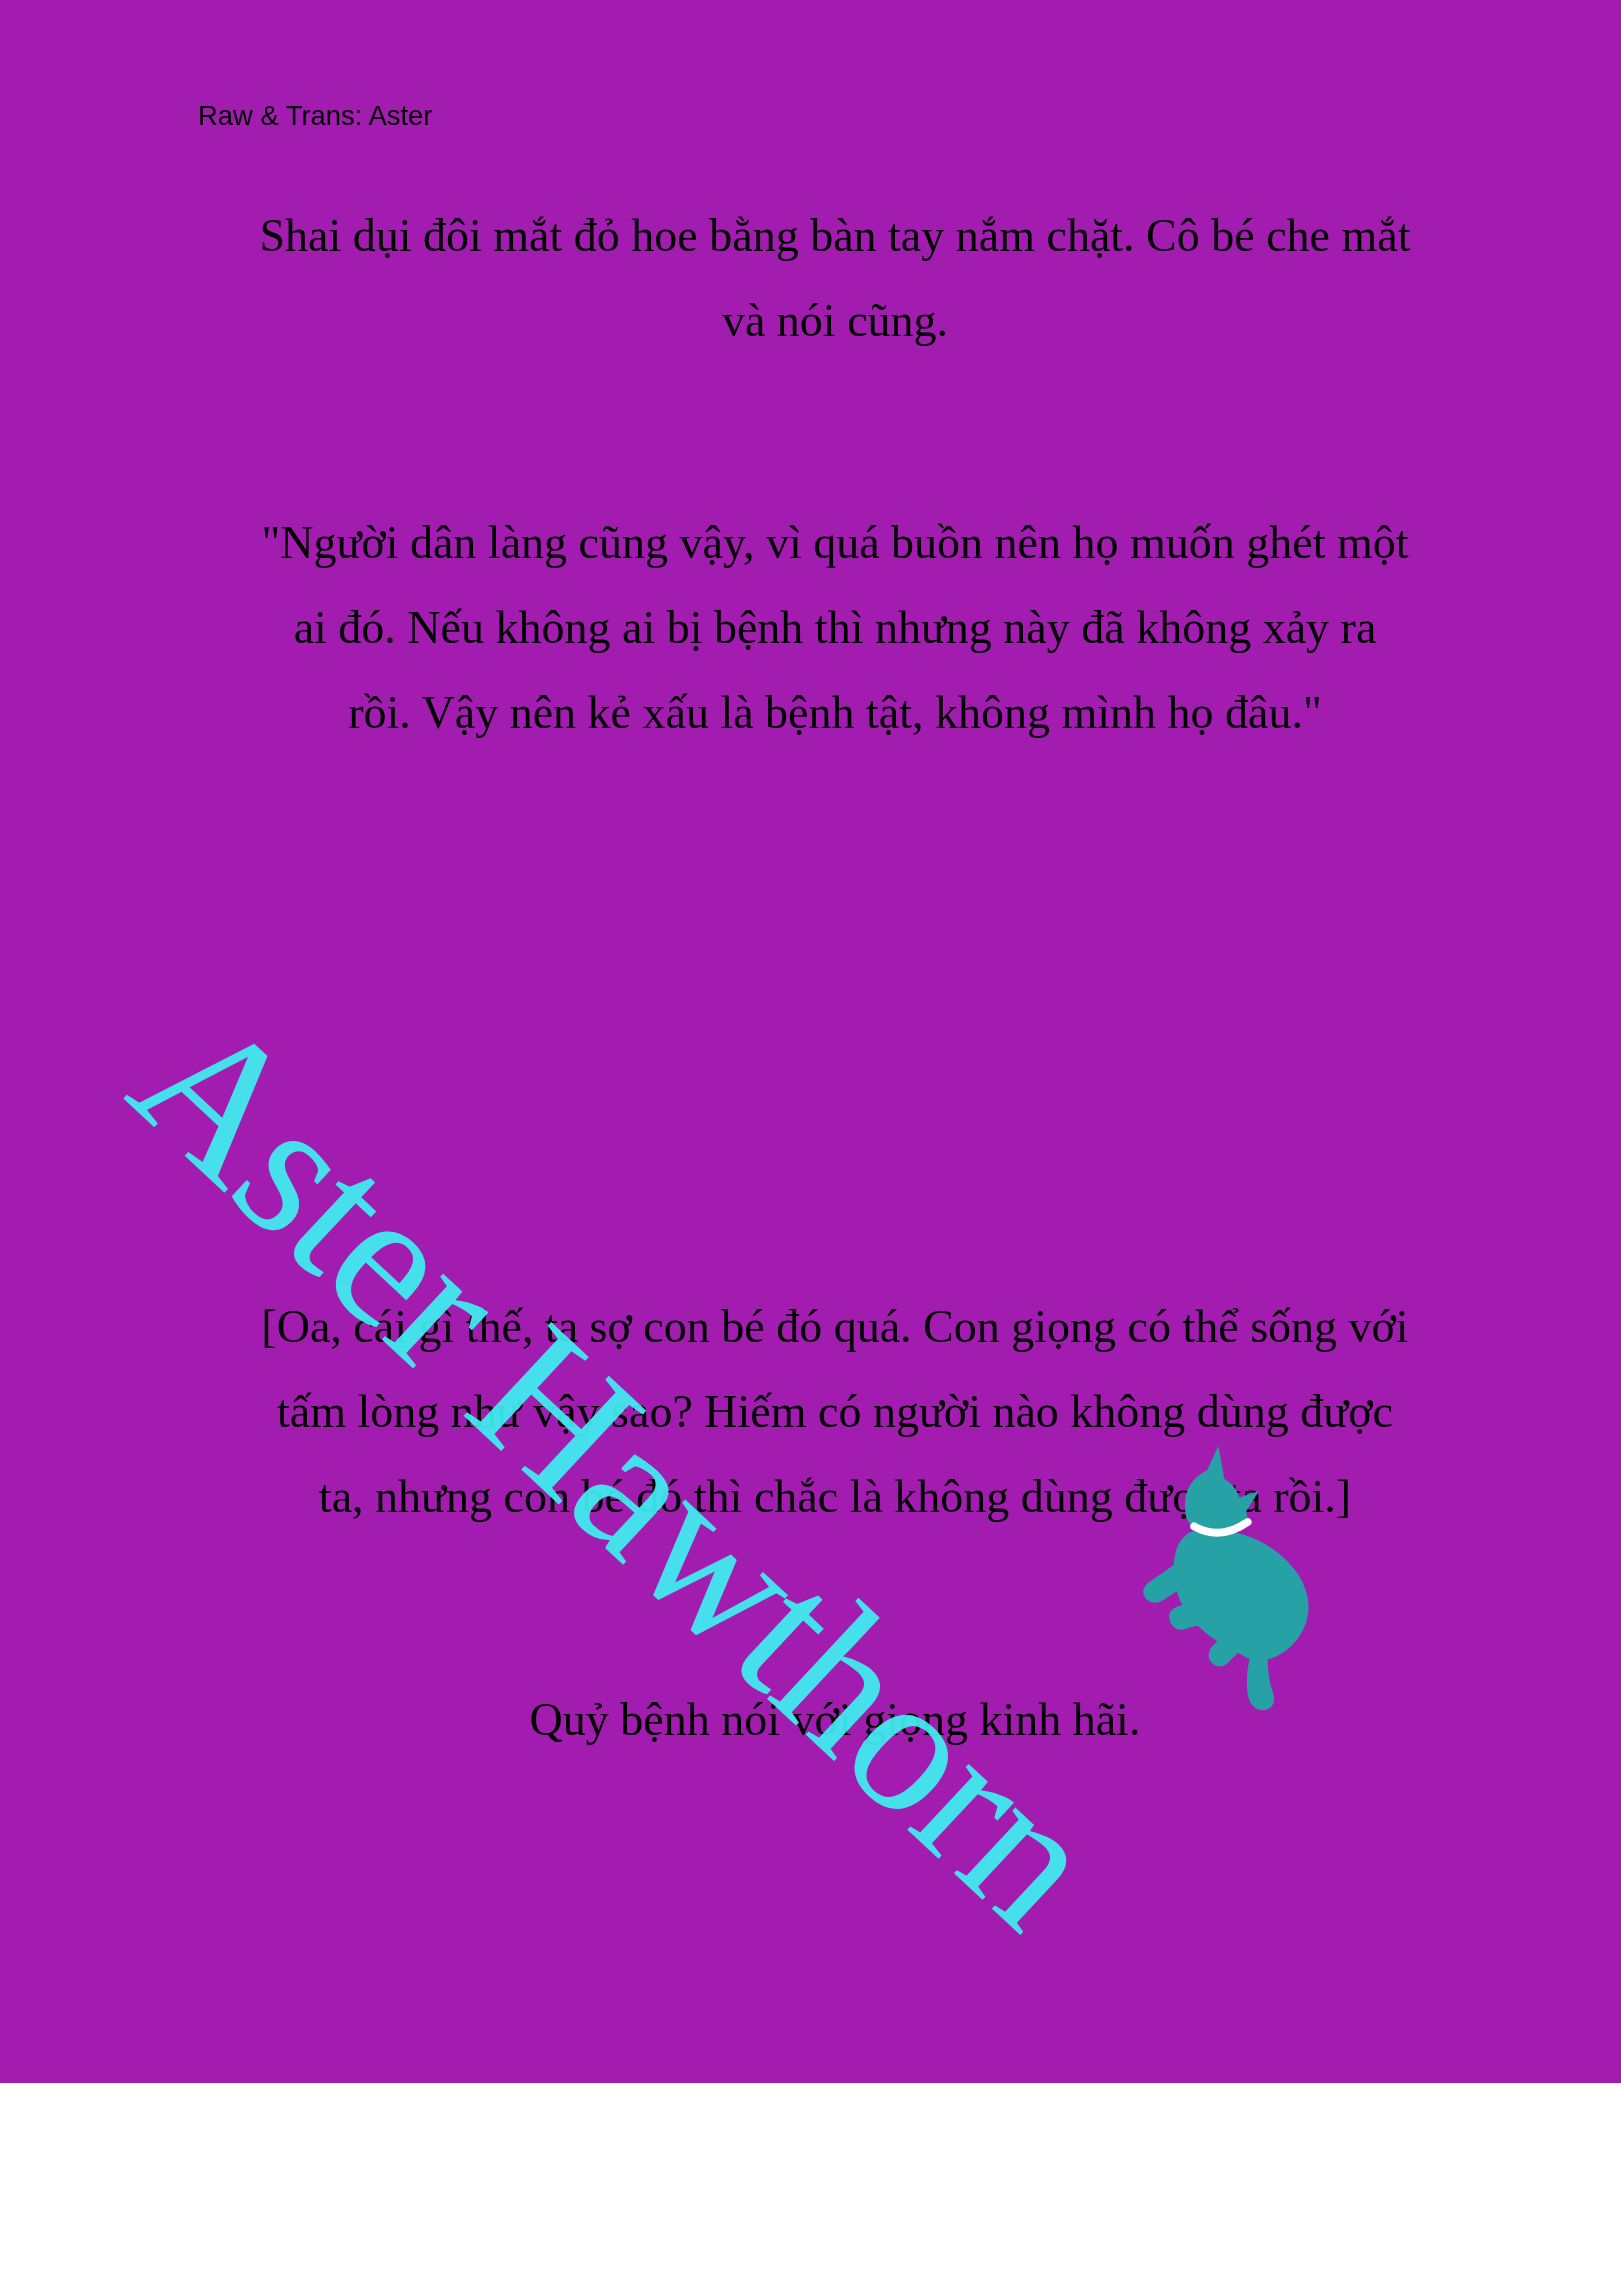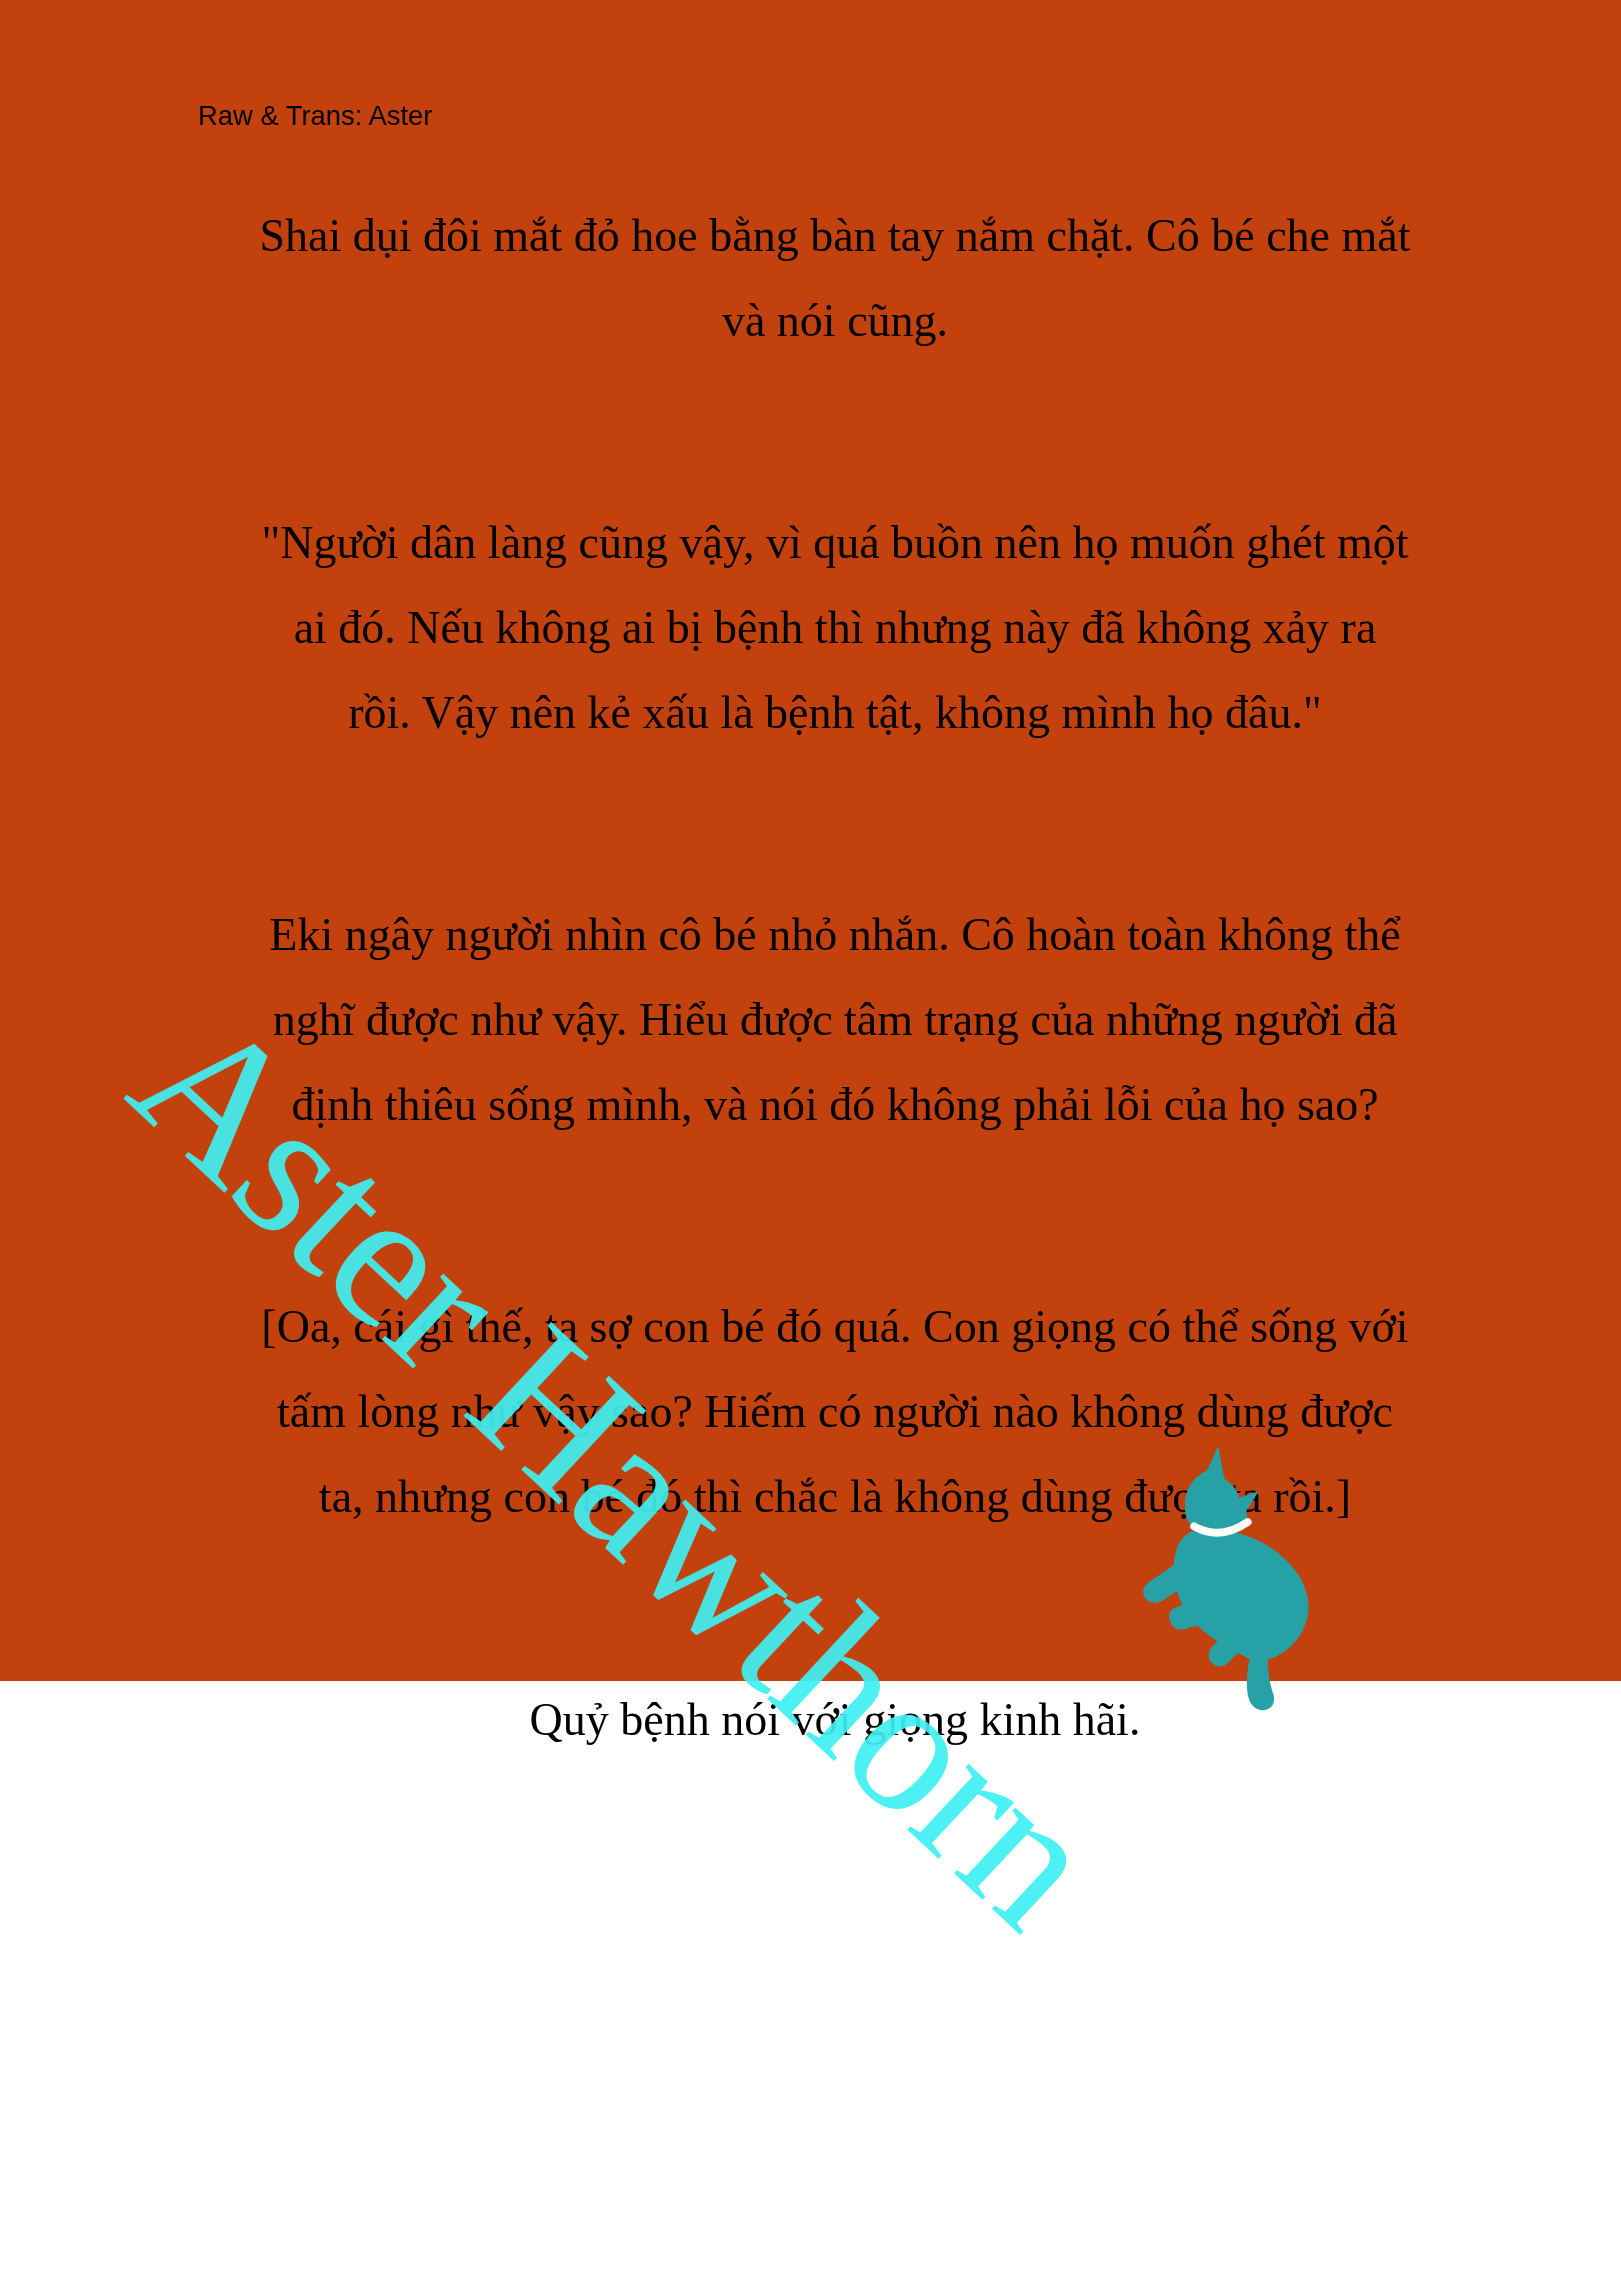--- a/index.html
+++ b/index.html
@@ -10,22 +10,22 @@
     body {
       width: 1621px;
       height: 2293px;
       position: relative;
       overflow: hidden;
     }
     .page {
       position: absolute;
       left: 0; top: 0;
       width: 1621px;
-      height: 1681px;
-      background: #c2410c;
+      height: 2083px;
+      background: #a21caf;
     }
     .header {
       position: absolute;
       left: 198px;
       top: 98px;
       font-family: "Liberation Sans", sans-serif;
       font-size: 27.4px;
       color: #000000;
       line-height: 35px;
       white-space: nowrap;
@@ -80,25 +80,20 @@
     <span class="line">Shai dụi đôi mắt đỏ hoe bằng bàn tay nắm chặt. Cô bé che mắt</span>
     <span class="line">và nói cũng.</span>
   </div>
 
   <div class="para" style="top:500px;">
     <span class="line">"Người dân làng cũng vậy, vì quá buồn nên họ muốn ghét một</span>
     <span class="line">ai đó. Nếu không ai bị bệnh thì nhưng này đã không xảy ra</span>
     <span class="line">rồi. Vậy nên kẻ xấu là bệnh tật, không mình họ đâu."</span>
   </div>
 
-  <div class="para" style="top:892px;">
-    <span class="line">Eki ngây người nhìn cô bé nhỏ nhắn. Cô hoàn toàn không thể</span>
-    <span class="line">nghĩ được như vậy. Hiểu được tâm trạng của những người đã</span>
-    <span class="line">định thiêu sống mình, và nói đó không phải lỗi của họ sao?</span>
-  </div>
 
   <div class="para" style="top:1284px;">
     <span class="line">[Oa, cái gì thế, ta sợ con bé đó quá. Con giọng có thể sống với</span>
     <span class="line">tấm lòng như vậy sao? Hiếm có người nào không dùng được</span>
     <span class="line">ta, nhưng con bé đó thì chắc là không dùng được ta rồi.]</span>
   </div>
 
   <div class="para" style="top:1677px;">
     <span class="line">Quỷ bệnh nói với giọng kinh hãi.</span>
   </div>

